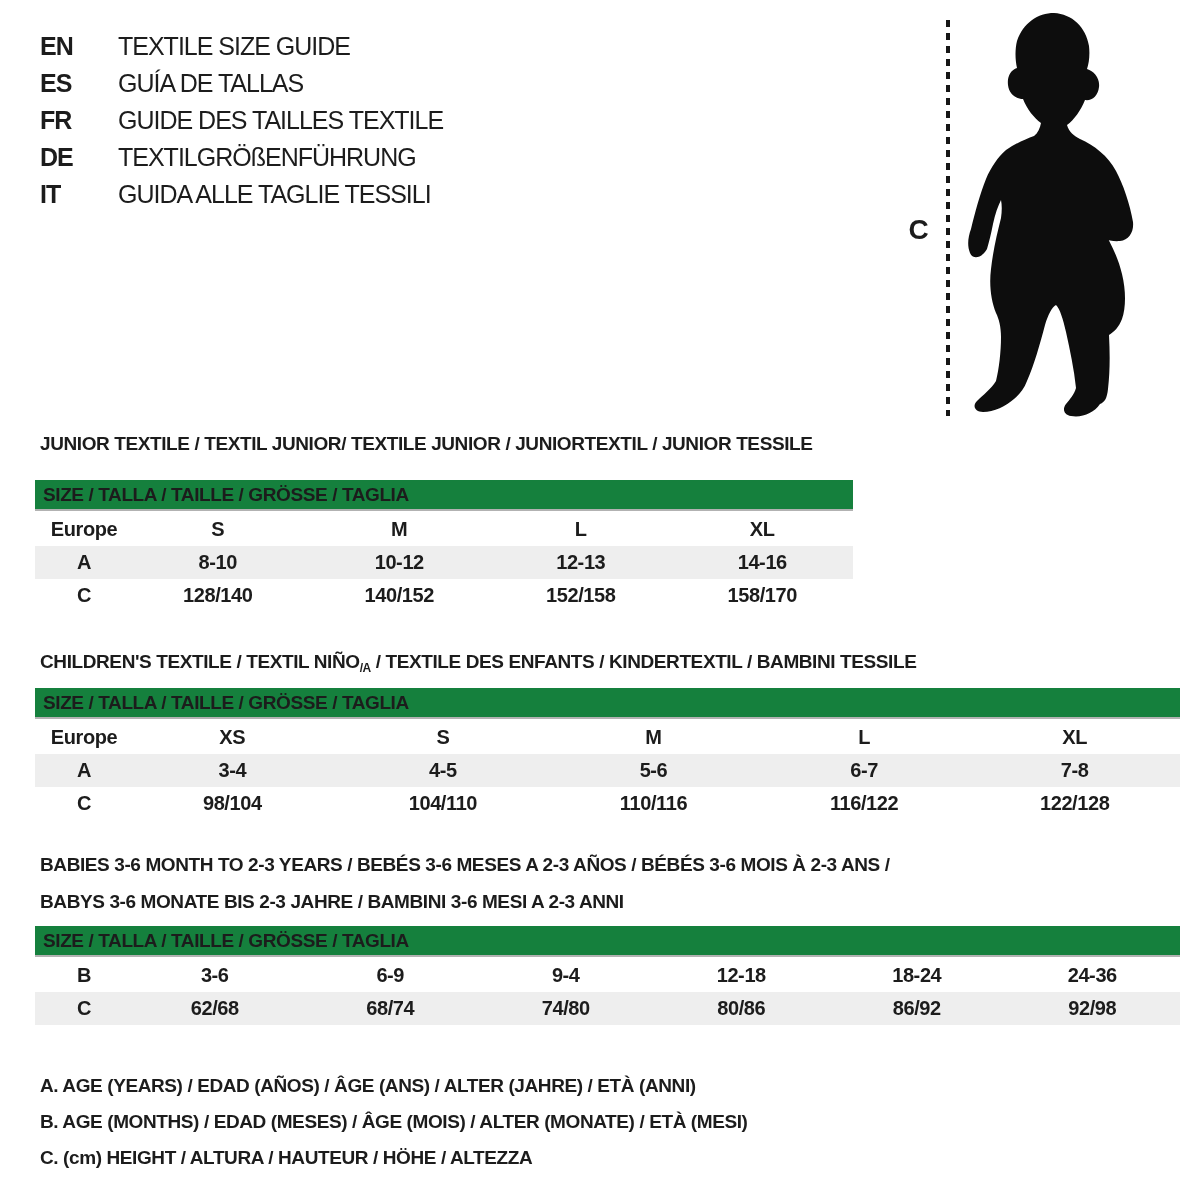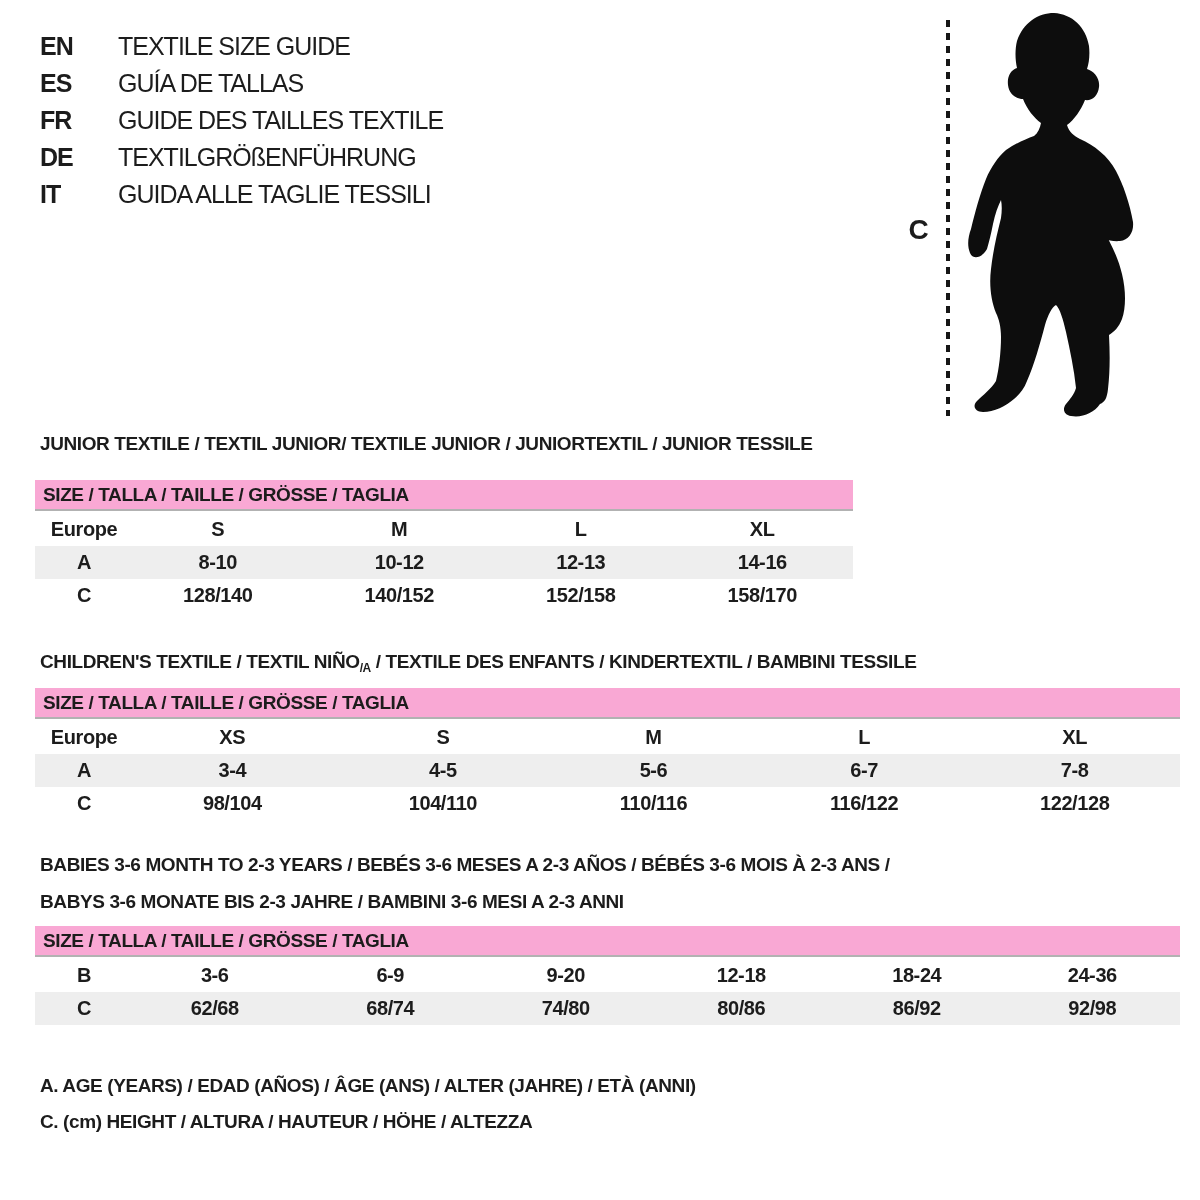--- a/index.html
+++ b/index.html
@@ -35,21 +35,21 @@
     position:absolute;left:40px;
     font-size:19px;font-weight:bold;letter-spacing:-0.4px;
     white-space:nowrap;line-height:24px;
   }
   .sec-title .sub{font-size:12px;vertical-align:-4px;}
   .sec-title.two-line{white-space:normal;width:960px;line-height:37px;}
   
   .size-table{position:absolute;left:35px;}
   .size-table .thead{
     height:29px;line-height:29px;
-    background:#f9a8d4;border-bottom:2px solid #b2b2b2;
+    background:#15803d;border-bottom:2px solid #b2b2b2;
     font-size:19px;font-weight:bold;letter-spacing:-0.4px;
     padding-left:8px;margin-bottom:2px;
   }
   .trow{
     display:grid;height:33px;line-height:33px;
     font-size:20px;font-weight:bold;letter-spacing:-0.4px;
   }
   .cols4{grid-template-columns:92px repeat(4,1fr);}
   .cols5{grid-template-columns:92px repeat(5,1fr);}
   .cols6{grid-template-columns:92px repeat(6,1fr);}
@@ -216,34 +216,35 @@
   </div>
 
   <div class="size-table w-full" style="top:926px;">
     <div class="thead">
       <span>SIZE / TALLA / TAILLE / GRÖSSE / TAGLIA</span>
     </div>
     <div class="trow cols6">
       <span class="lbl">B</span>
       <span class="val">3-6</span>
       <span class="val">6-9</span>
-      <span class="val">9-20</span>
+      <span class="val">9-4</span>
       <span class="val">12-18</span>
       <span class="val">18-24</span>
       <span class="val">24-36</span>
     </div>
     <div class="trow cols6 shaded">
       <span class="lbl">C</span>
       <span class="val">62/68</span>
       <span class="val">68/74</span>
       <span class="val">74/80</span>
       <span class="val">80/86</span>
       <span class="val">86/92</span>
       <span class="val">92/98</span>
     </div>
   </div>
 
   <div class="footnotes">
     <div class="footnote-line">A. AGE (YEARS) / EDAD (AÑOS) / ÂGE (ANS) / ALTER (JAHRE) / ETÀ (ANNI)</div>
+    <div class="footnote-line">B. AGE (MONTHS) / EDAD (MESES) / ÂGE (MOIS) / ALTER (MONATE) / ETÀ (MESI)</div>
     <div class="footnote-line">C. (cm) HEIGHT / ALTURA / HAUTEUR / HÖHE / ALTEZZA</div>
   </div>
 
 </div>
 
 </body></html>

